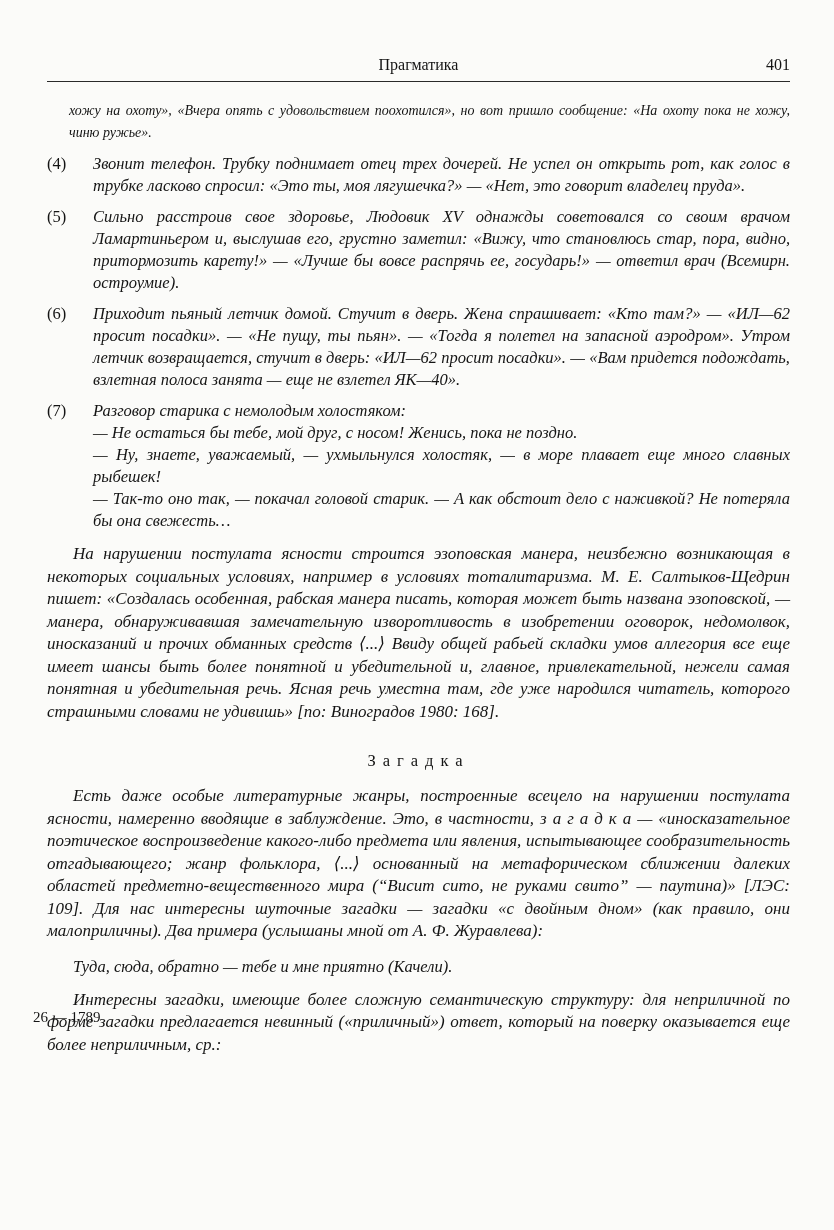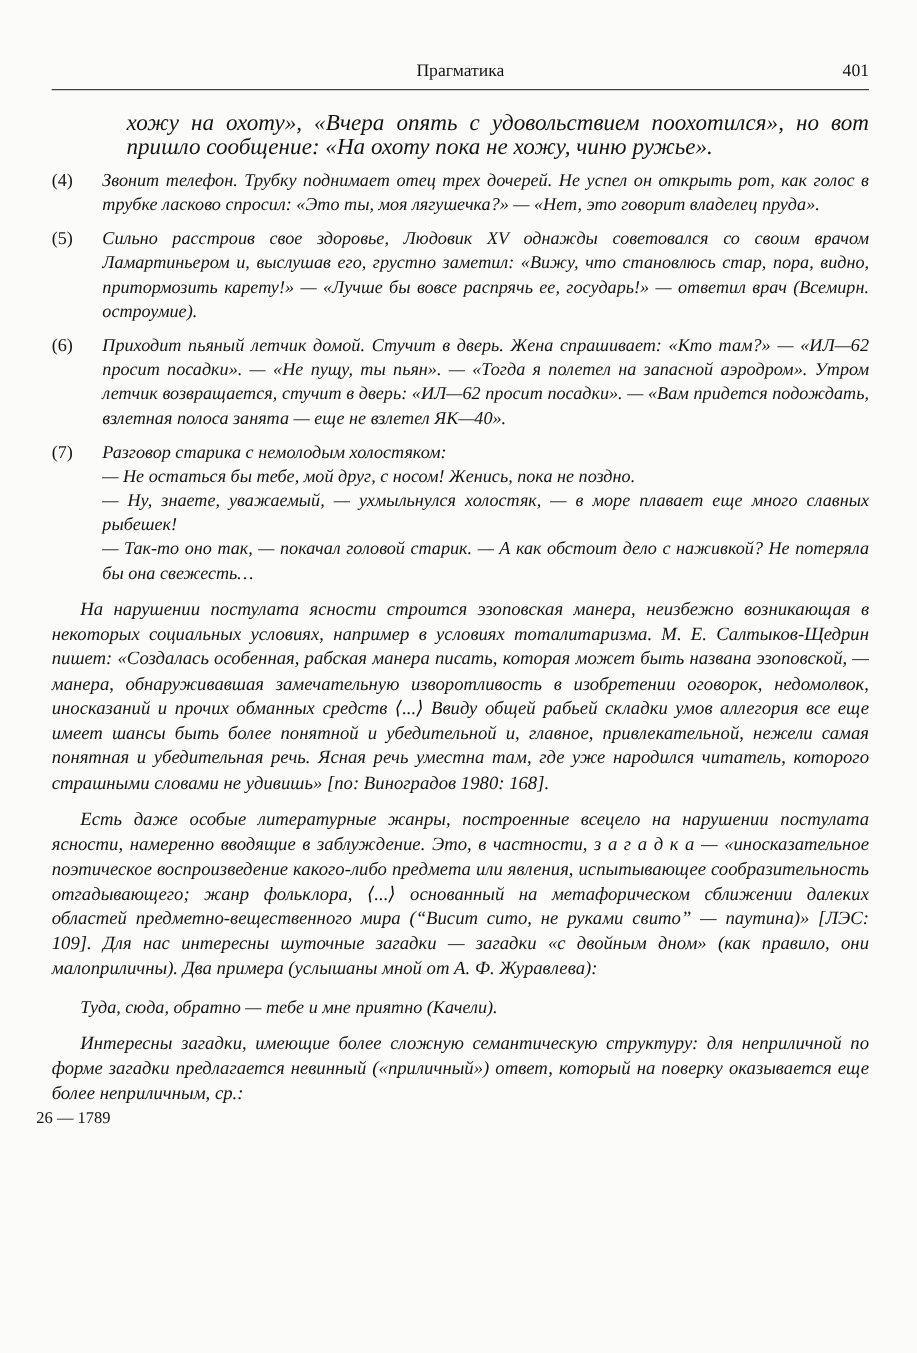--- a/index.html
+++ b/index.html
@@ -27,23 +27,23 @@
   .pageno {
     position: absolute;
     right: 0; top: 0;
   }
   .rule {
     border-bottom: 1.6px solid #2a2a2a;
     margin-top: 7px;
     margin-bottom: 18px;
   }
   .cont {
-    margin-left: 68px;
+    margin-left: 22px;
     font-style: italic;
-    font-size: 21px;
+    font-size: 14px;
     line-height: 22px;
     text-align: justify;
   }
   .example {
     display: flex;
     margin-top: 9px;
     font-size: 16.5px;
     line-height: 22px;
   }
   .example .num {
@@ -119,20 +119,21 @@
   <div class="example">
     <span class="num">(7)</span>
     <span class="txt dialog">Разговор старика с немолодым холостяком:
 — Не остаться бы тебе, мой друг, с носом! Женись, пока не поздно.
 — Ну, знаете, уважаемый, — ухмыльнулся холостяк, — в море плавает еще много славных рыбешек!
 — Так-то оно так, — покачал головой старик. — А как обстоит дело с наживкой? Не потеряла бы она свежесть…</span>
   </div>
 
   <p class="para">На нарушении постулата ясности строится эзоповская манера, неизбежно возникающая в некоторых социальных условиях, например в условиях тоталитаризма. М. Е. Салтыков-Щедрин пишет: «Создалась особенная, рабская манера писать, которая может быть названа эзоповской, — манера, обнаруживавшая замечательную изворотливость в изобретении оговорок, недомолвок, иносказаний и прочих обманных средств ⟨...⟩ Ввиду общей рабьей складки умов аллегория все еще имеет шансы быть более понятной и убедительной и, главное, привлекательной, нежели самая понятная и убедительная речь. Ясная речь уместна там, где уже народился читатель, которого страшными словами не удивишь» [по: Виноградов 1980: 168].</p>
 
+  <h2 class="section-head">Загадка</h2>
 
   <p class="para">Есть даже особые литературные жанры, построенные всецело на нарушении постулата ясности, намеренно вводящие в заблуждение. Это, в частности, з а г а д к а — «иносказательное поэтическое воспроизведение какого-либо предмета или явления, испытывающее сообразительность отгадывающего; жанр фольклора, ⟨...⟩ основанный на метафорическом сближении далеких областей предметно-вещественного мира (“Висит сито, не руками свито” — паутина)» [ЛЭС: 109]. Для нас интересны шуточные загадки — загадки «с двойным дном» (как правило, они малоприличны). Два примера (услышаны мной от А. Ф. Журавлева):</p>
 
 
   <p class="riddle">Туда, сюда, обратно — тебе и мне приятно (Качели).</p>
 
   <p class="para">Интересны загадки, имеющие более сложную семантическую структуру: для неприличной по форме загадки предлагается невинный («приличный») ответ, который на поверку оказывается еще более неприличным, ср.:</p>
 
   <div class="footer">26 — 1789</div>
 

